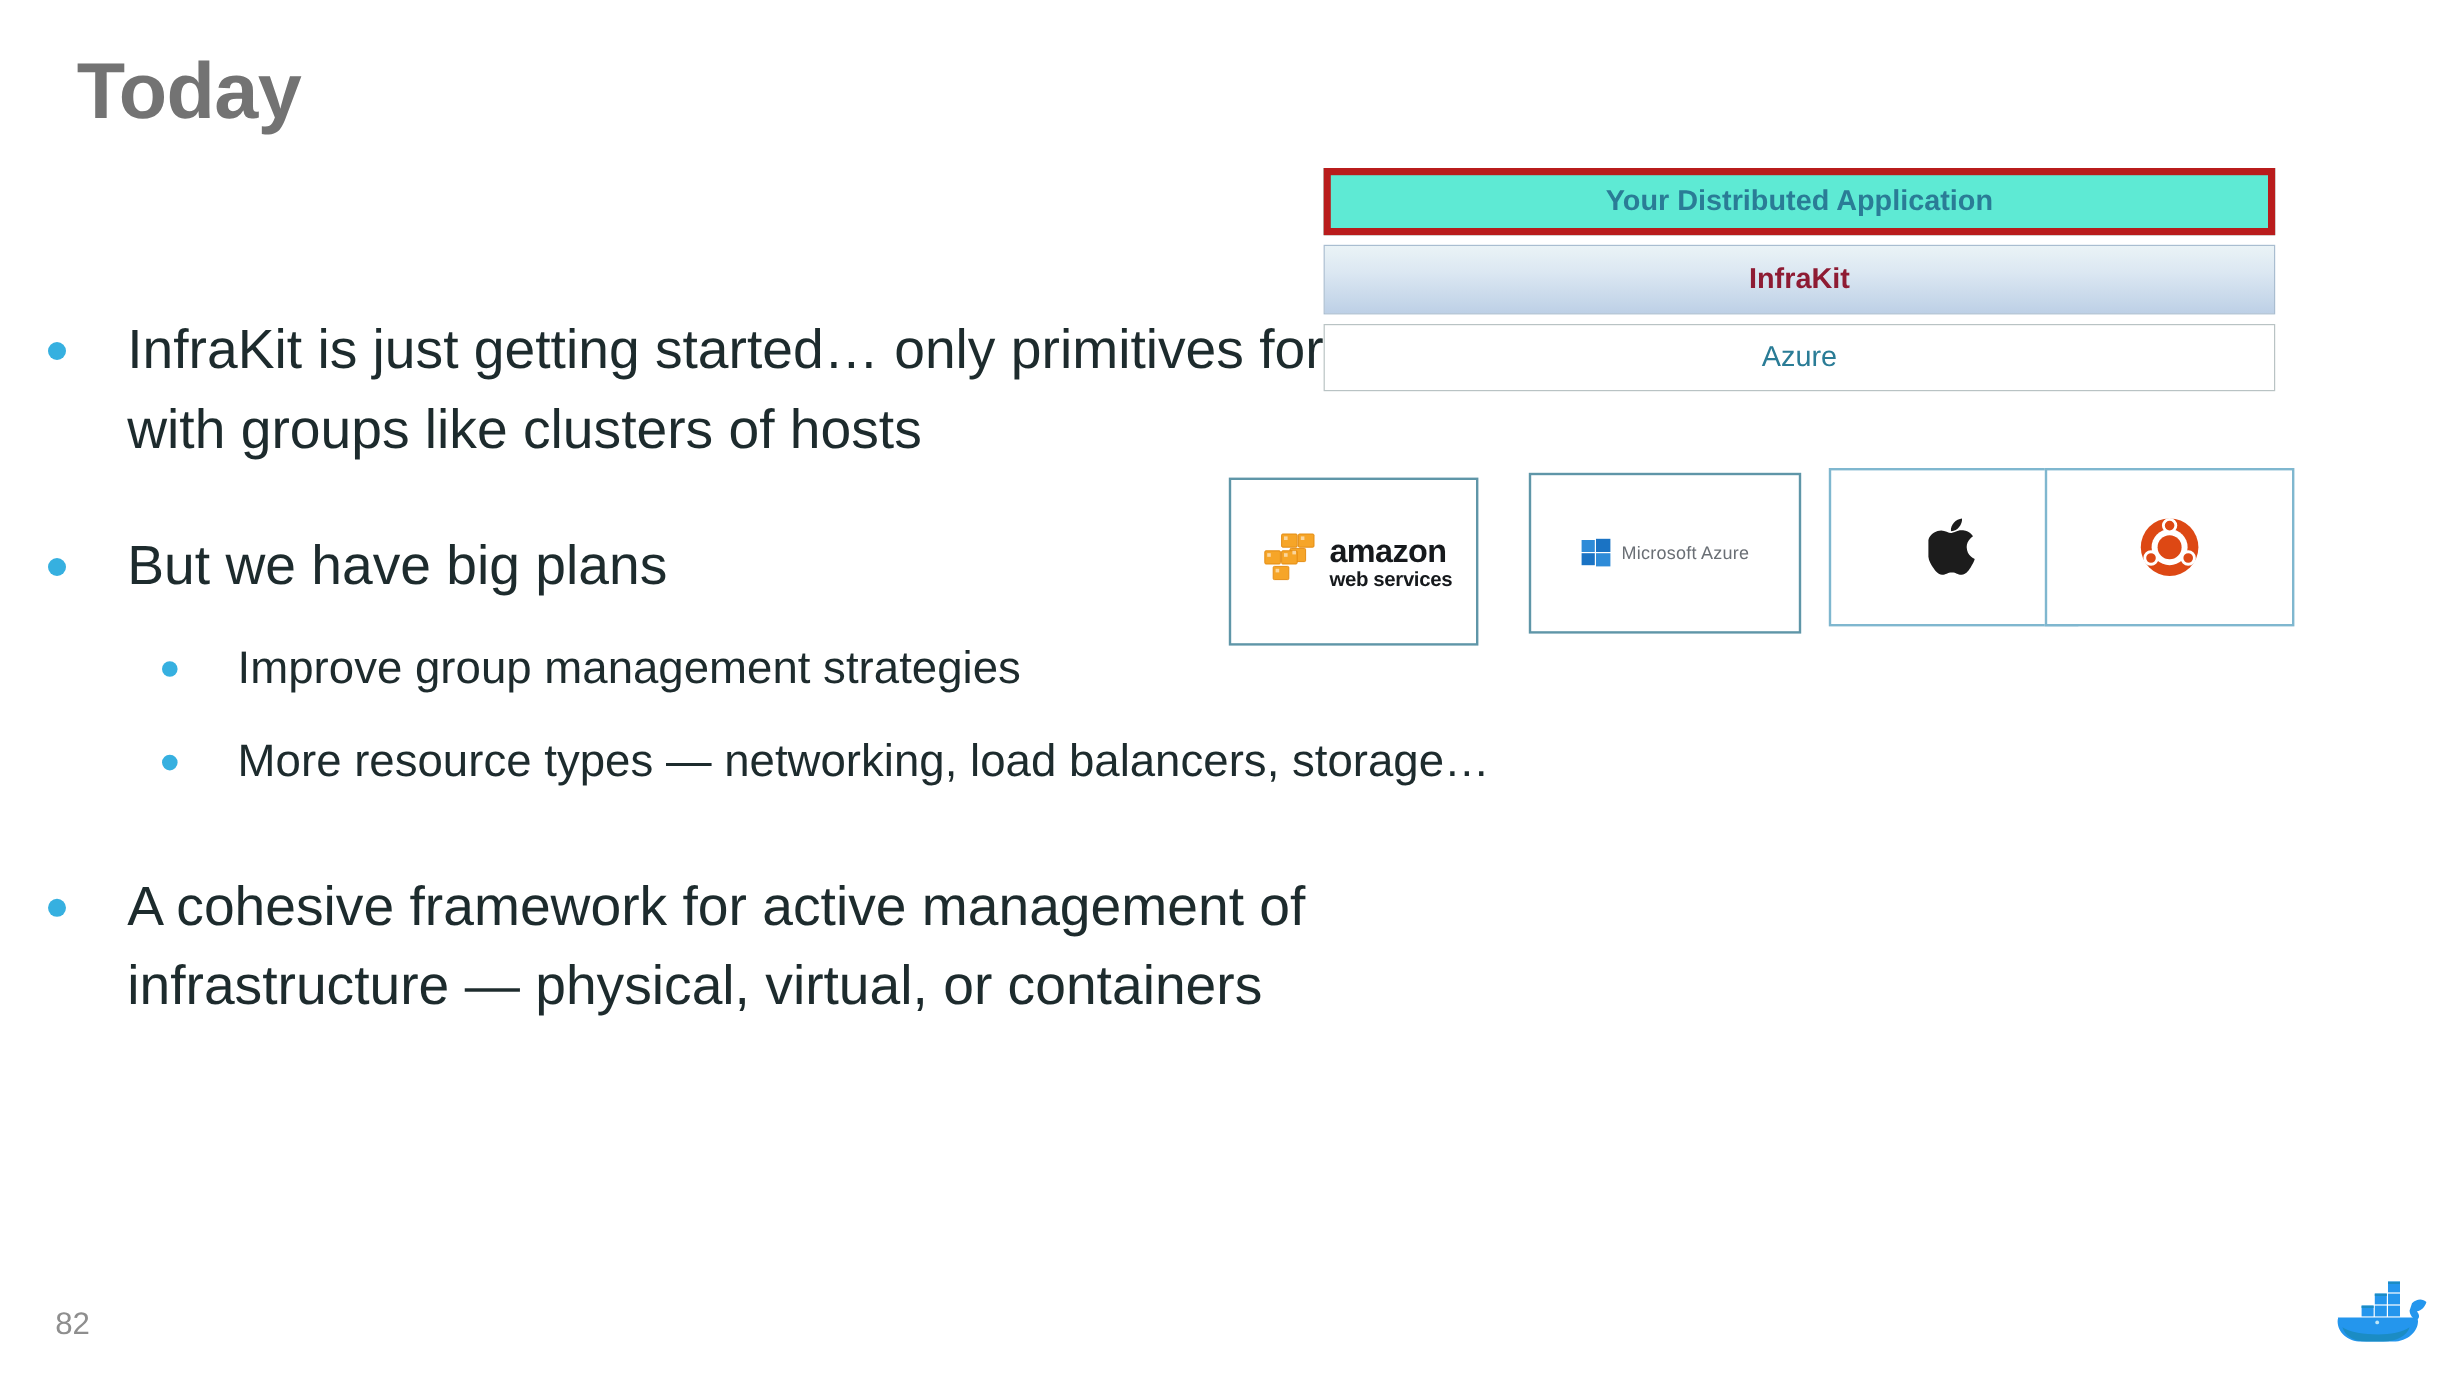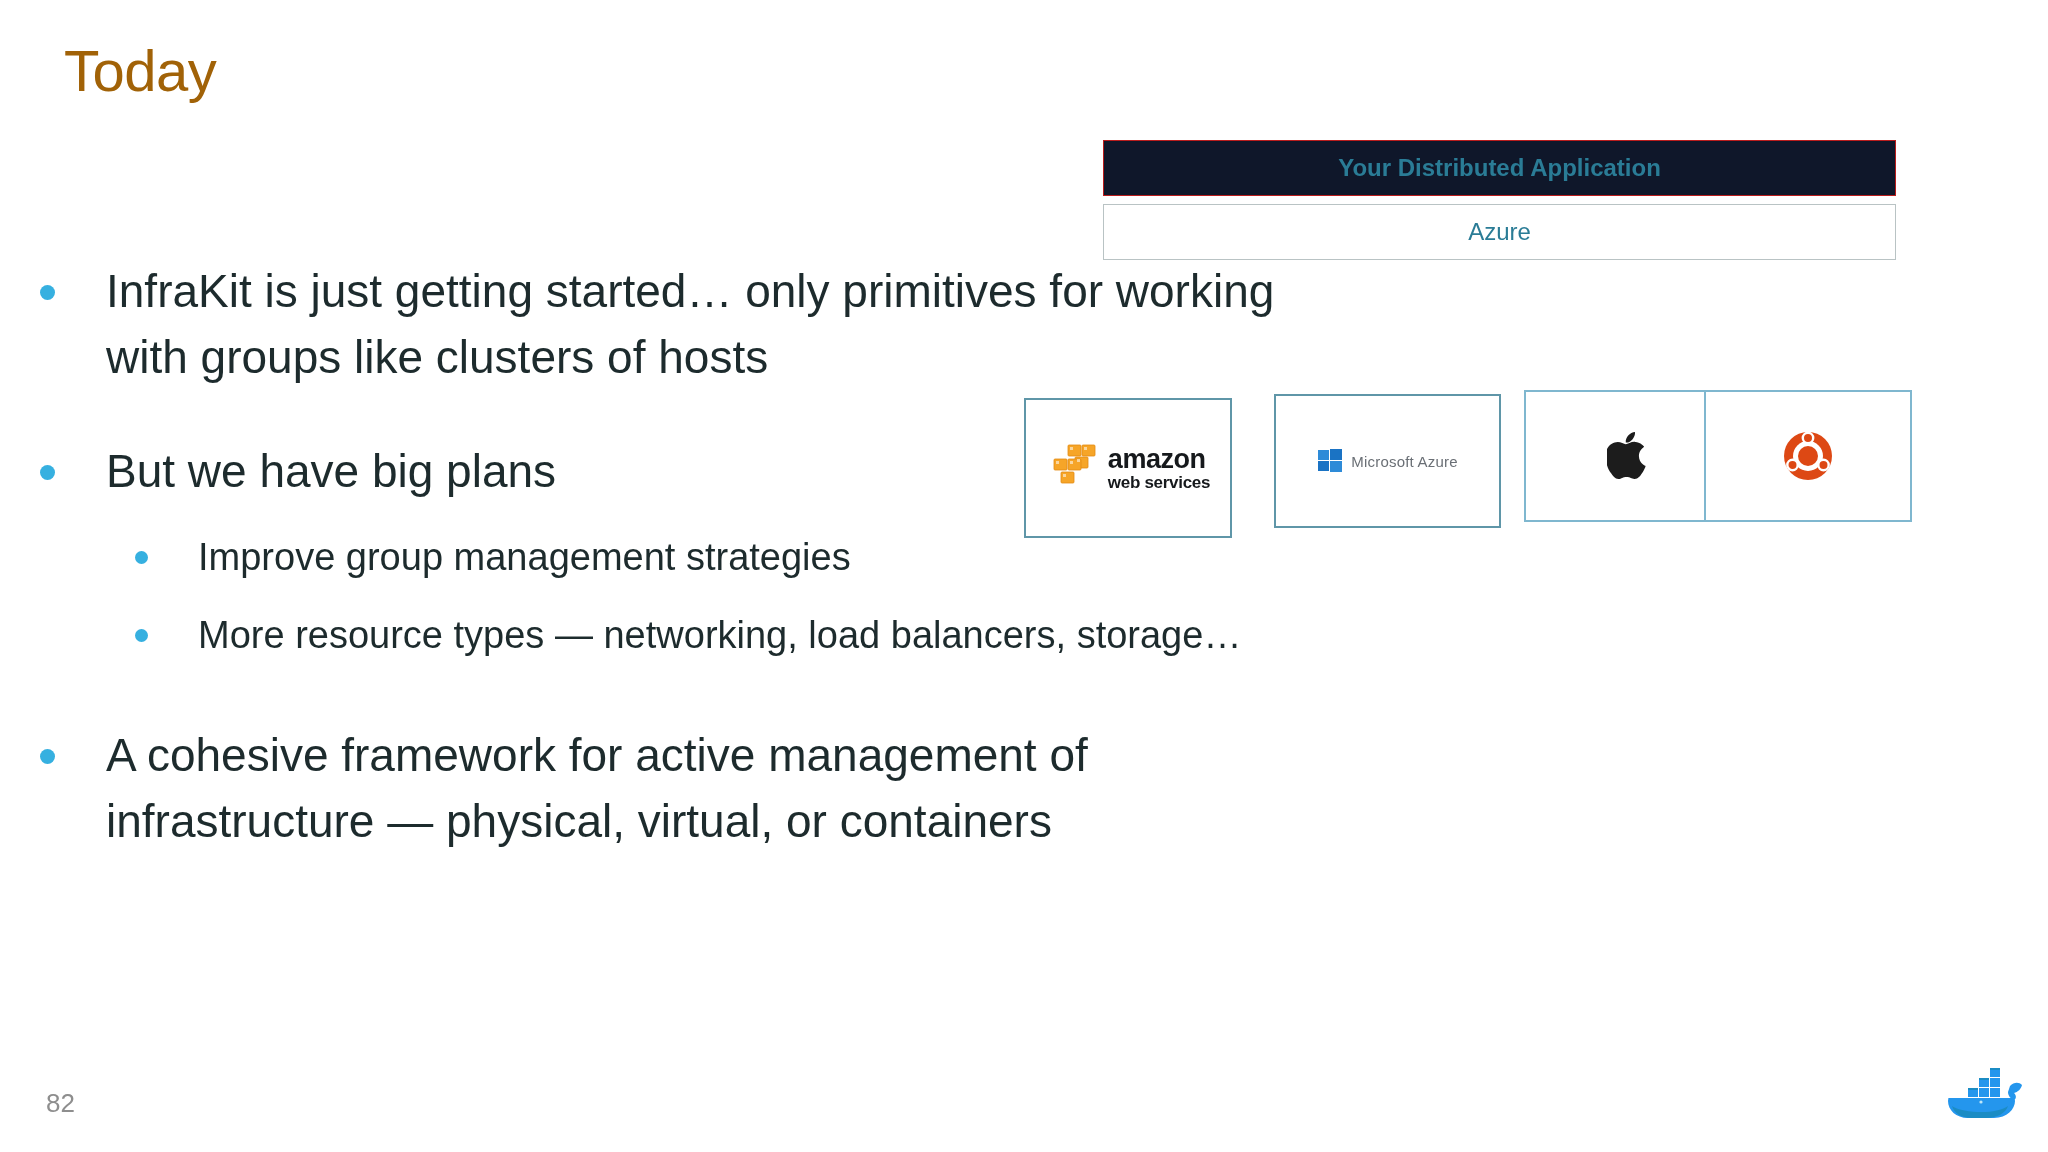--- a/index.html
+++ b/index.html
@@ -16,25 +16,25 @@
     height: 1152px;
     background: #ffffff;
     overflow: hidden;
   }
 
   
   .slide-title {
     position: absolute;
     left: 64px;
     top: 42px;
-    font-size: 58px;
+    font-size: 66px;
     line-height: 1.0;
-    color: #a16207;
+    color: #737373;
     letter-spacing: -0.5px;
-    font-weight: 400;
+    font-weight: 700;
     white-space: nowrap;
   }
 
   
   .body-col {
     position: absolute;
     left: 0px;
     top: 258px;
     width: 1280px;
   }
@@ -100,22 +100,22 @@
     width: 100%;
     box-sizing: border-box;
     height: 56px;
     margin-bottom: 8px;
     display: flex;
     align-items: center;
     justify-content: center;
     font-size: 24px;
   }
   .stack-row.app {
-    background: #0f172a;
-    border: 1px solid #b91c1c;
+    background: #5eead4;
+    border: 6px solid #b91c1c;
     color: #2a7c96;
     font-weight: 600;
     align-items: center;
   }
   .stack-row.infrakit {
     height: 58px;
     border: 1px solid #a9bdd0;
     background: linear-gradient(to bottom, #eaf3f6 0%, #dbe7f2 40%, #bdd0e6 100%);
     color: #8e1b33;
     font-weight: 700;
@@ -208,20 +208,23 @@
       <span class="bullet-text">A cohesive framework for active management of infrastructure — physical, virtual, or containers</span>
     </div>
 
   </div>
 
   <div class="page-num">82</div>
 
   <div class="stack">
     <div class="stack-row app">
       <span>Your Distributed Application</span>
+    </div>
+    <div class="stack-row infrakit">
+      <span>InfraKit</span>
     </div>
     <div class="stack-row linux">
       <span>Azure</span>
     </div>
   </div>
 
   <div class="providers">
 
     <div class="prov-box p0">
       <div class="aws-wrap">

